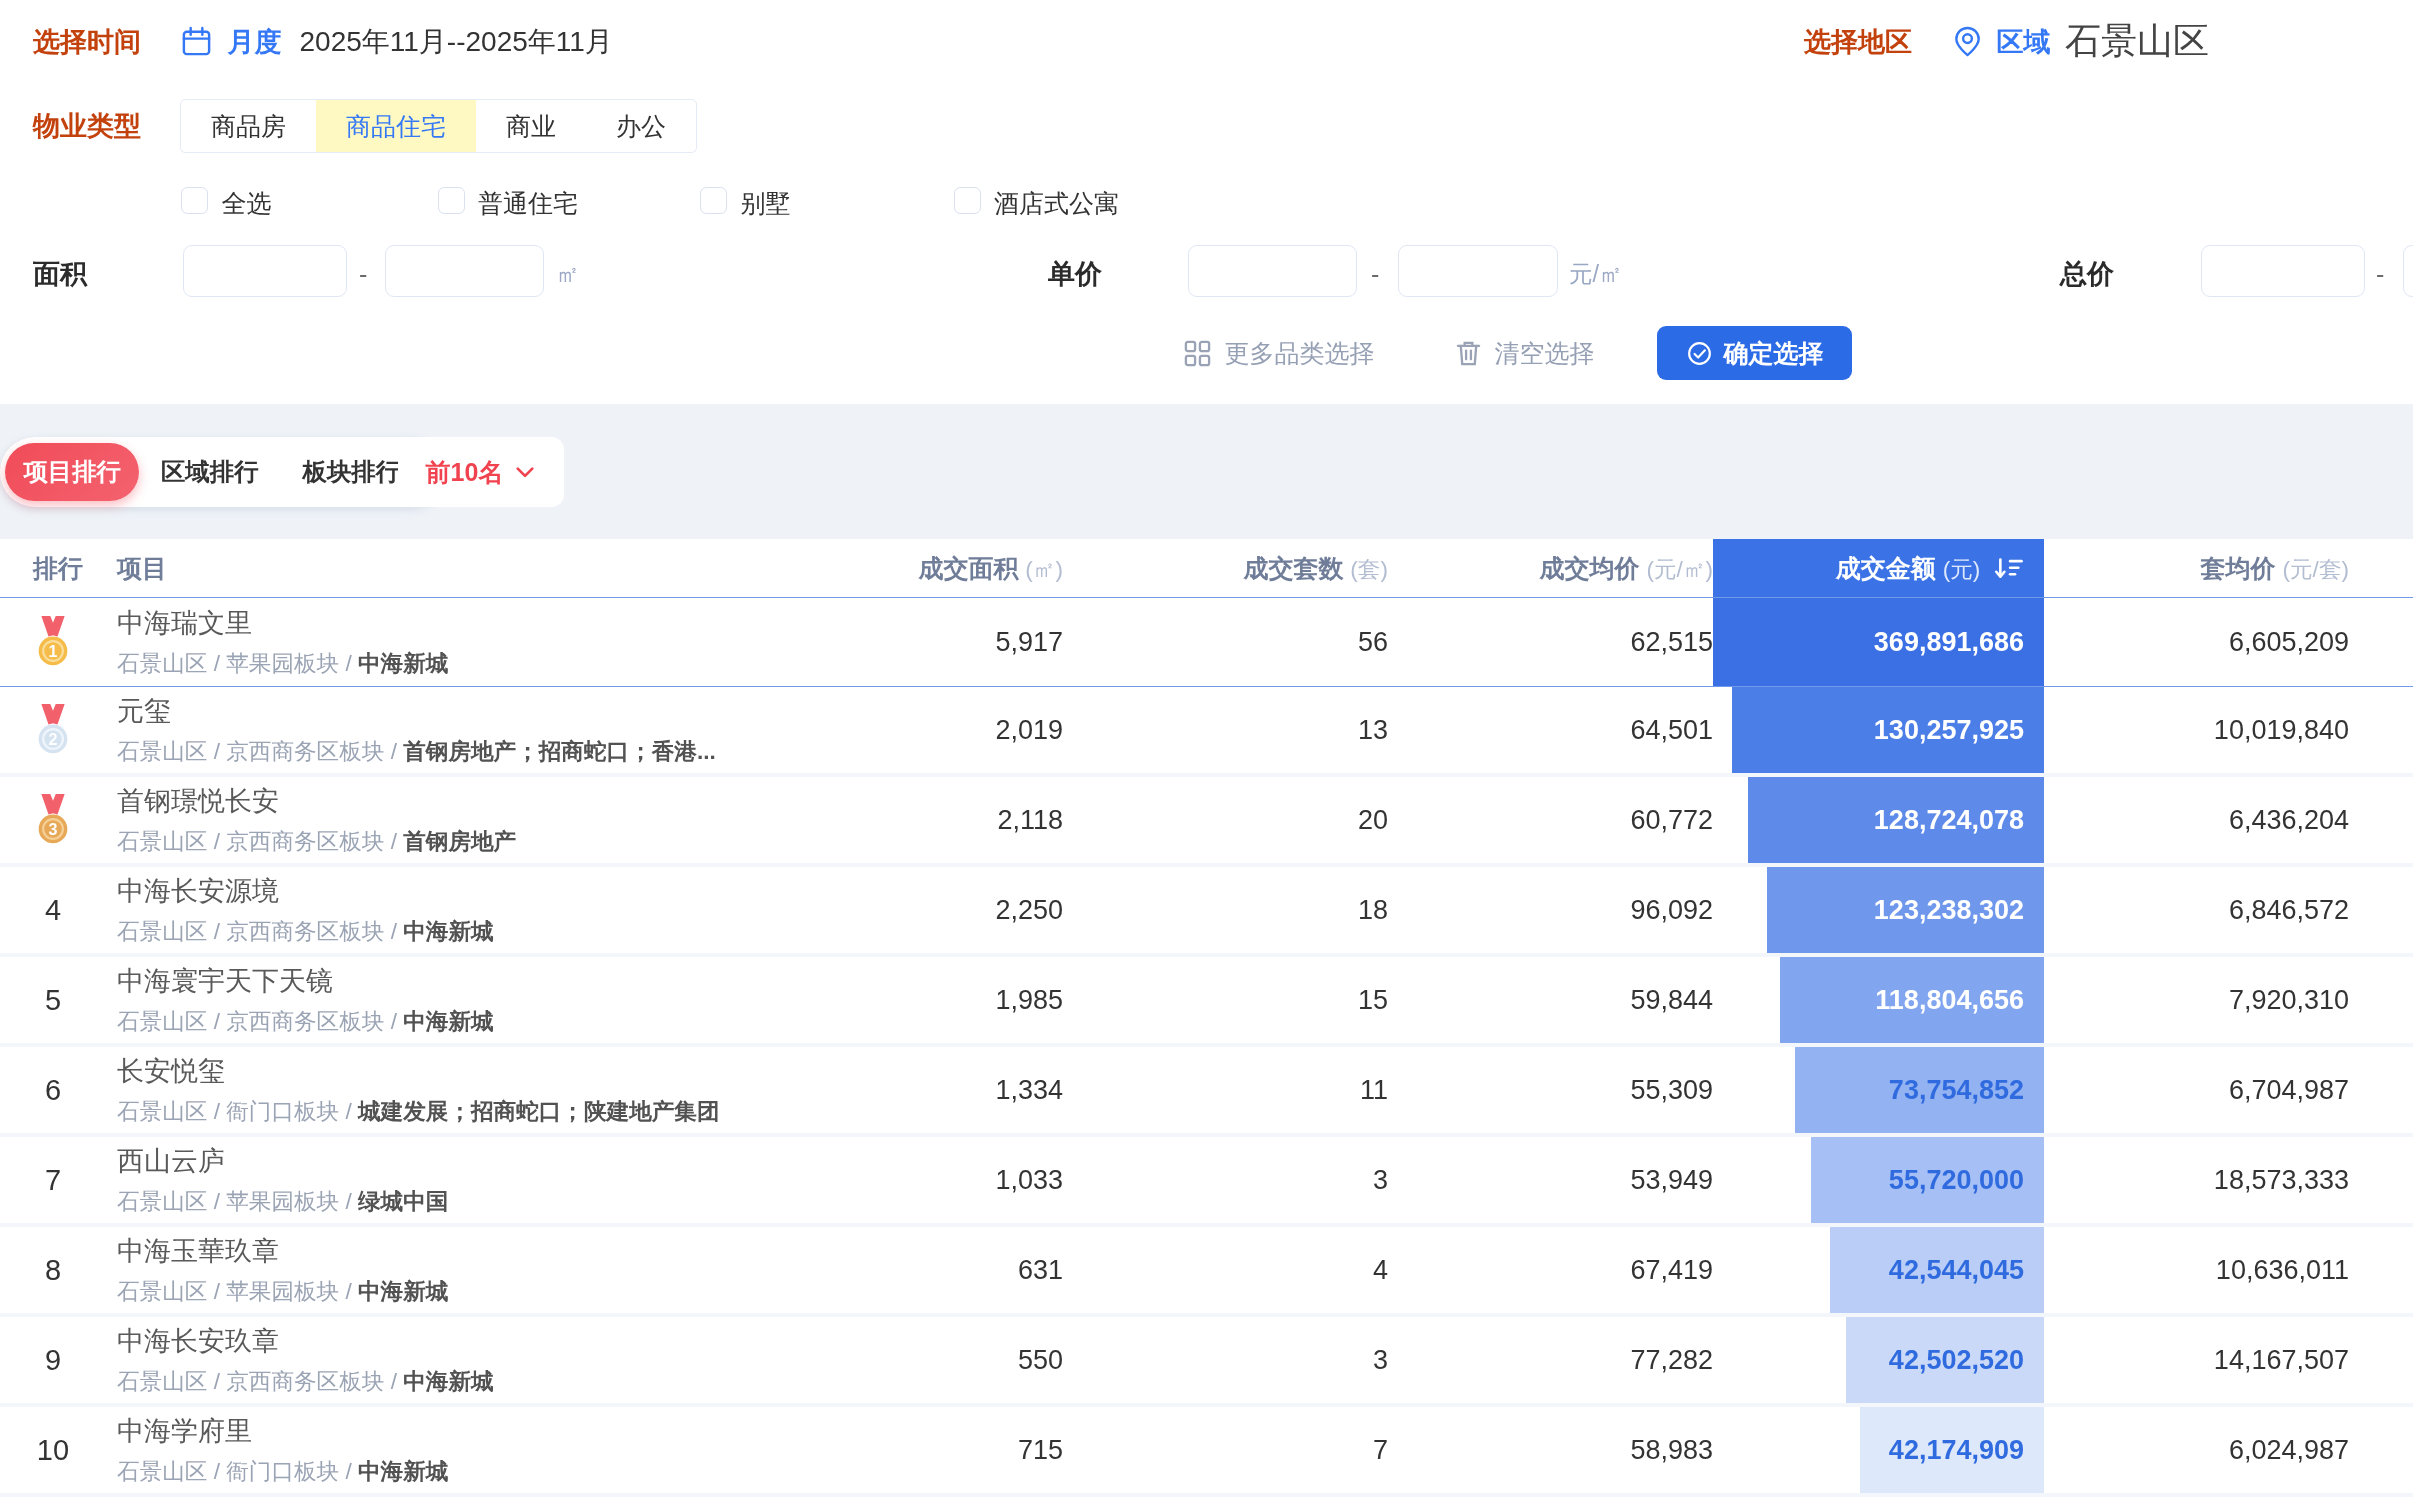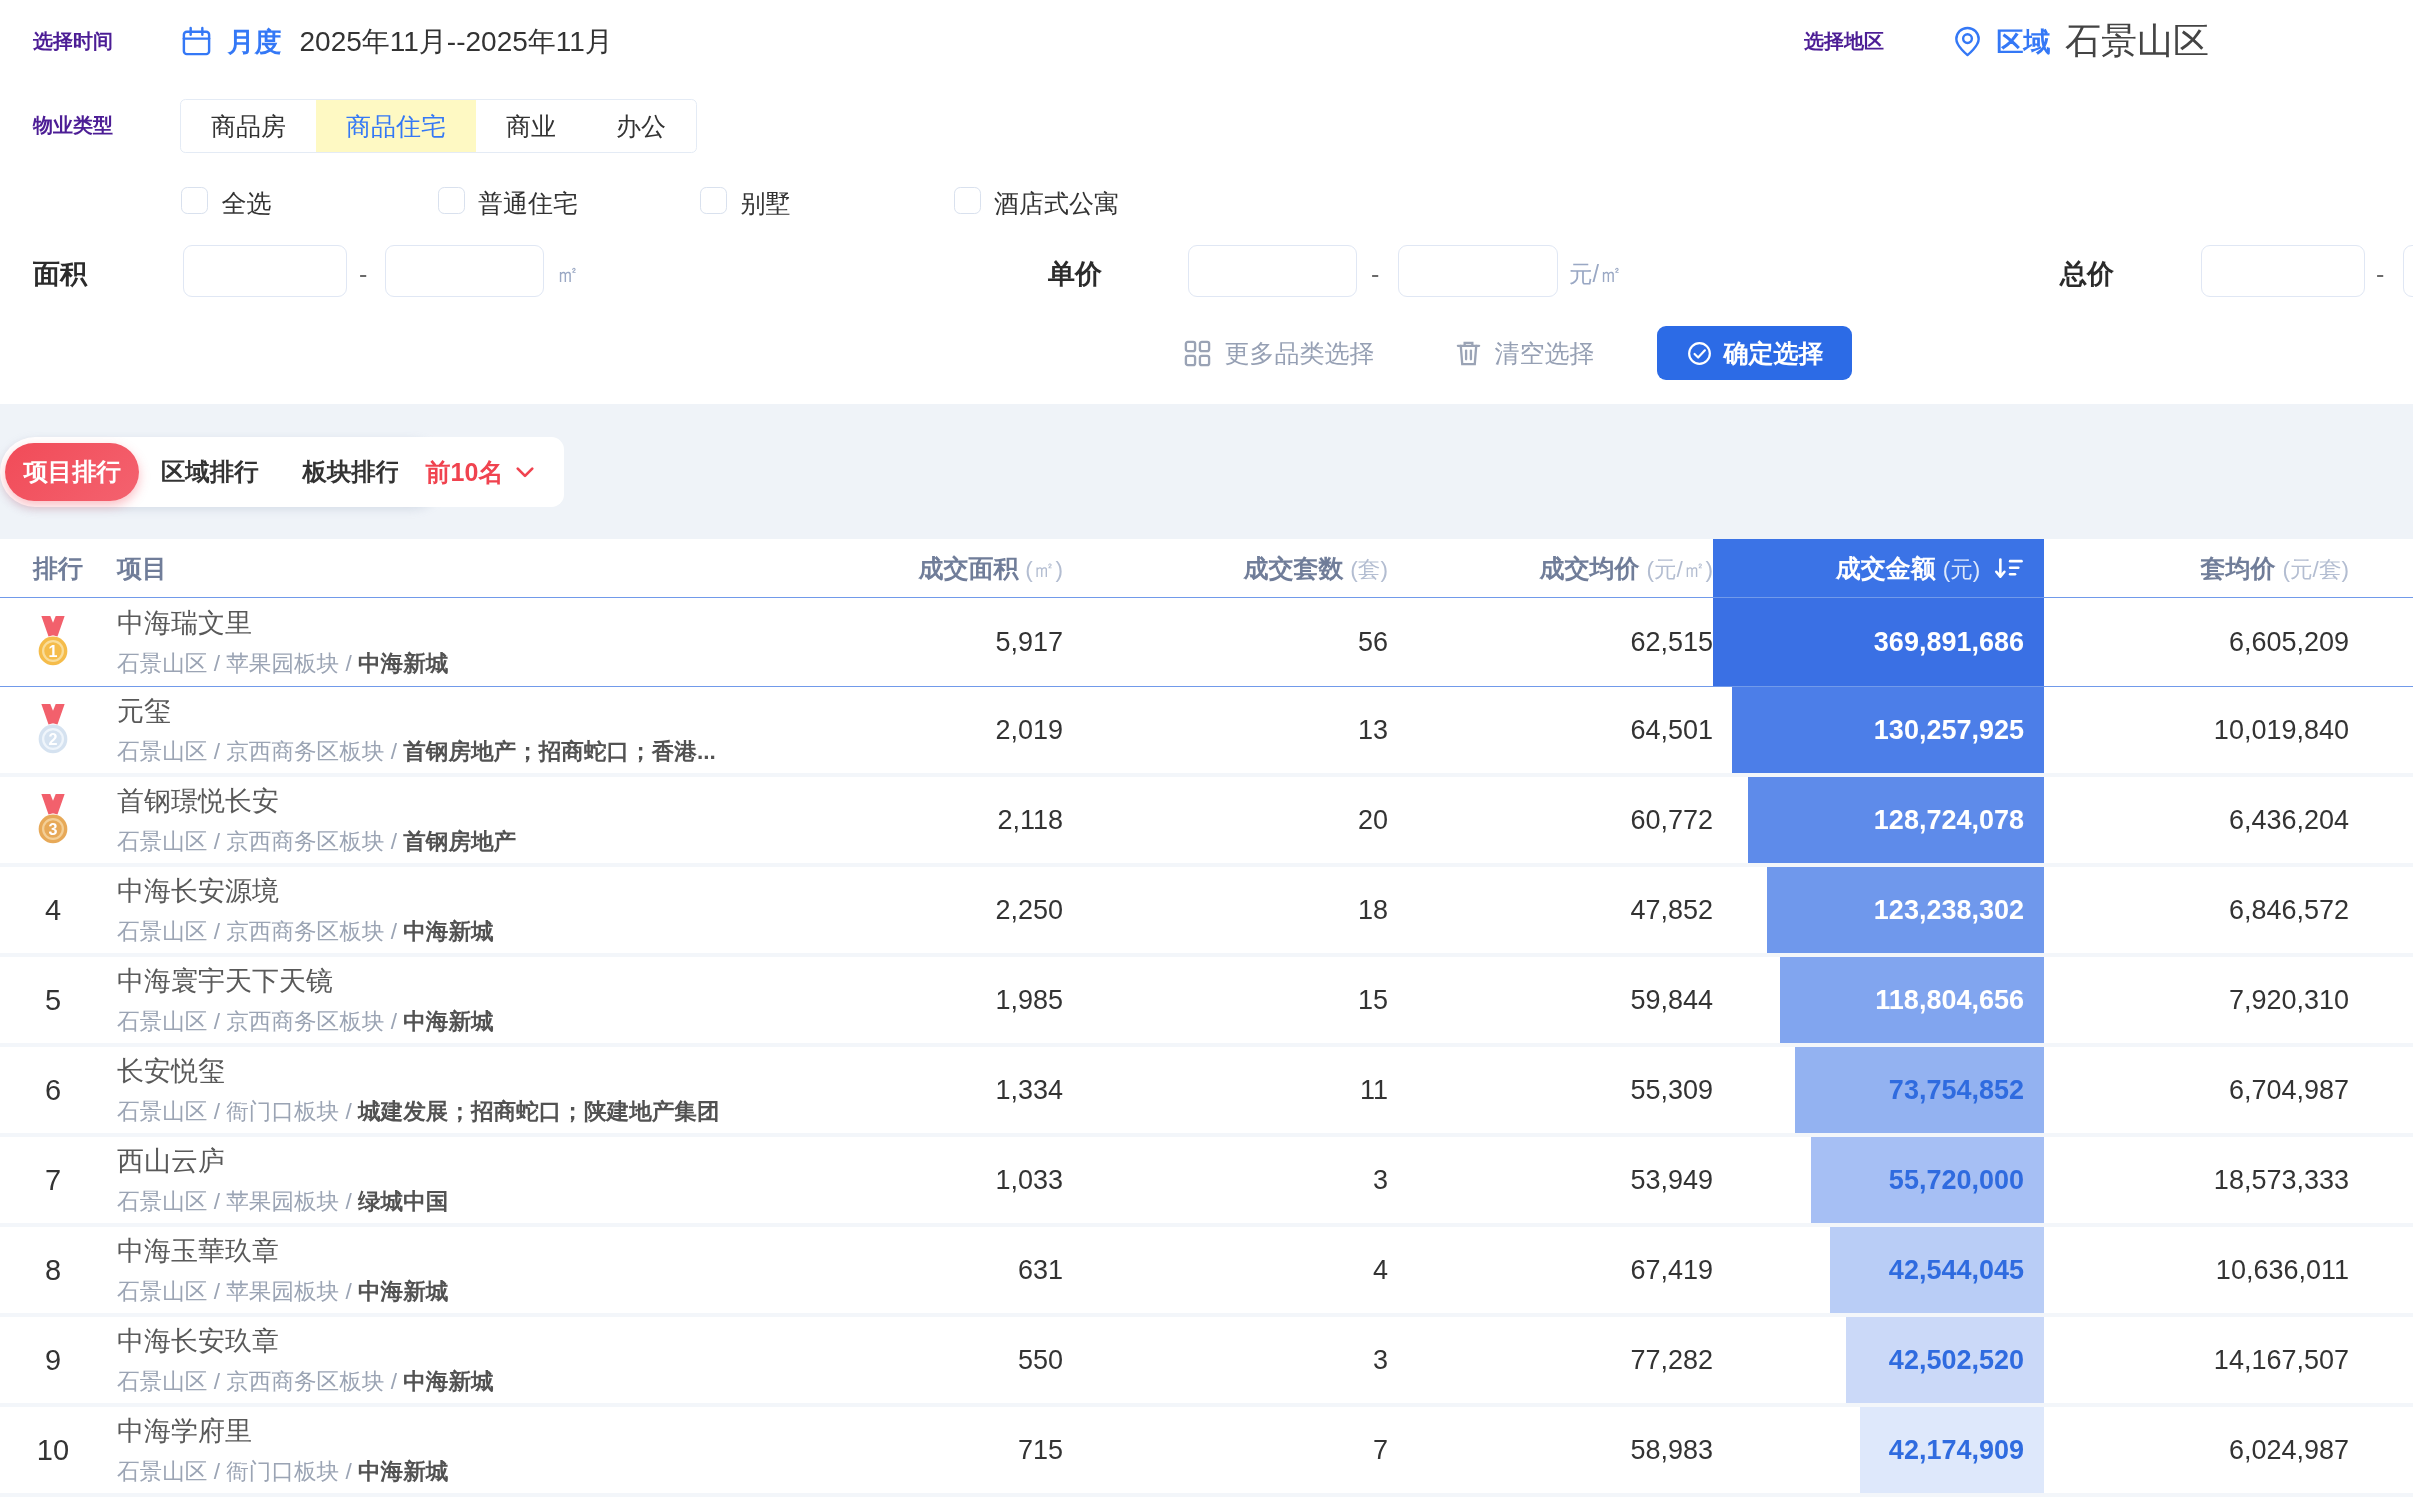--- a/index.html
+++ b/index.html
@@ -3,21 +3,21 @@
 <meta charset="utf-8">
 <style>
   * { box-sizing: border-box; margin: 0; padding: 0; }
   html,body { width:2413px; height:1507px; overflow:hidden; background:#fff;
     font-family:"Liberation Sans","DejaVu Sans",sans-serif; color:#333; }
   .page { position:relative; width:2413px; height:1507px; }
 
   
   .filters { position:relative; height:404px; background:#fff; }
   .frow { position:relative; padding-left:33px; }
-  .flabel { font-size:20px; font-weight:700; color:#4c1d95; width:147px; flex:0 0 147px; }
+  .flabel { font-size:27px; font-weight:700; color:#c2410c; width:147px; flex:0 0 147px; }
 
   .frow-time { height:83px; display:flex; align-items:center; }
   .time-mode { color:#3478f6; font-size:27px; font-weight:600; margin-left:14.5px; }
   .time-range { font-size:28px; color:#333; margin-left:18px; }
   .region-group { position:absolute; left:1804px; top:0; height:100%; display:flex; align-items:center; }
   .region-type { color:#3478f6; font-size:27px; font-weight:600; margin-left:12.6px; }
   .region-value { font-size:36px; color:#444; margin-left:14.5px; }
 
   .frow-ptype { height:85px; display:flex; align-items:center; }
   .ptype-tabs { display:flex; border:1.8px solid #e4ebf5; border-radius:5.4px; overflow:hidden; background:#fff; }
@@ -304,21 +304,21 @@
         <div class="grid-cols trow">
     <div class="cell-rank">
             <span class="rank-num">4</span>
           </div>
     <div class="cell-project">
       <span class="p-name">中海长安源境</span>
       <span class="p-sub"><span>石景山区 / 京西商务区板块 / </span><span class="p-dev">中海新城</span></span>
     </div>
     <div class="cell-num">2,250</div>
     <div class="cell-num">18</div>
-    <div class="cell-num">47,852</div>
+    <div class="cell-num">96,092</div>
     <div class="cell-amount">
       <div class="bar" style="width: 83.6%; background: rgb(111, 152, 236);"></div>
       <span class="amount-text" style="color: rgb(255, 255, 255);">123,238,302</span>
     </div>
     <div class="cell-unitavg">6,846,572</div>
   </div>
         <div class="grid-cols trow">
     <div class="cell-rank">
             <span class="rank-num">5</span>
           </div>

